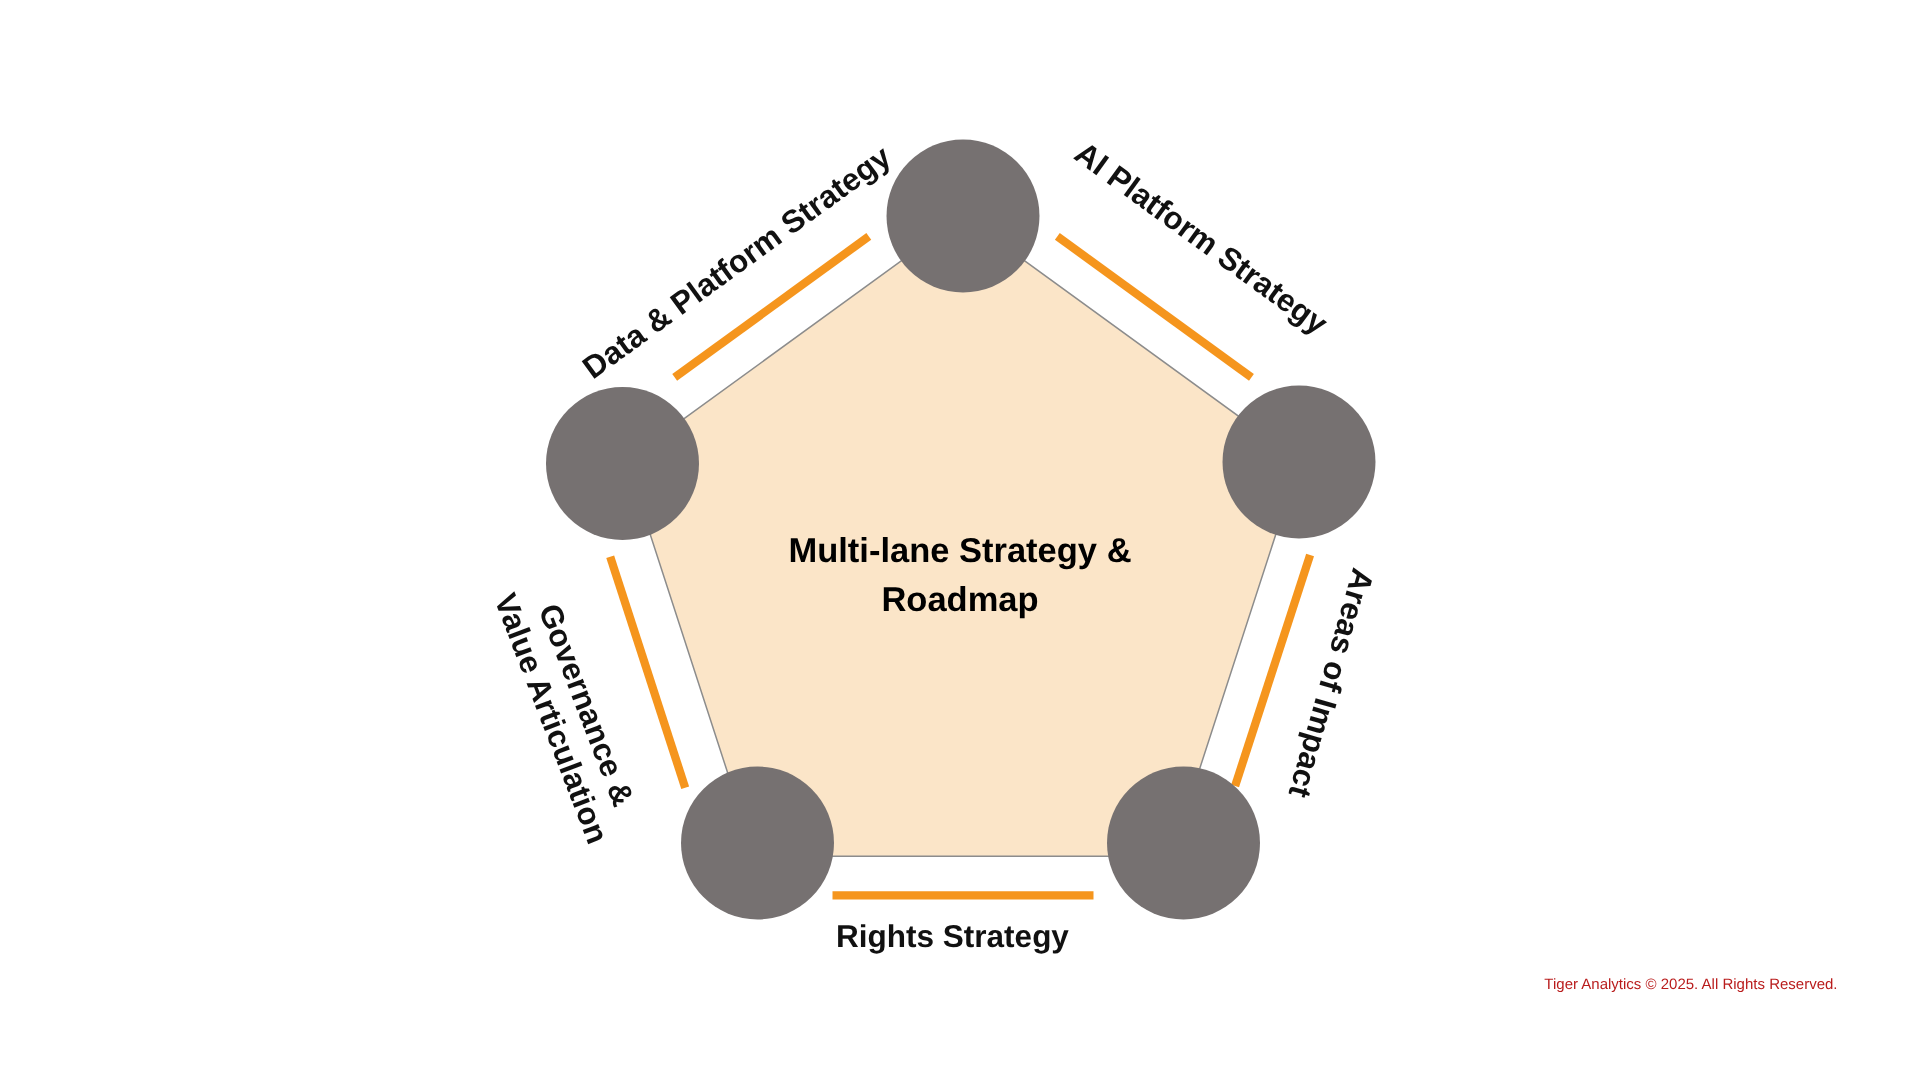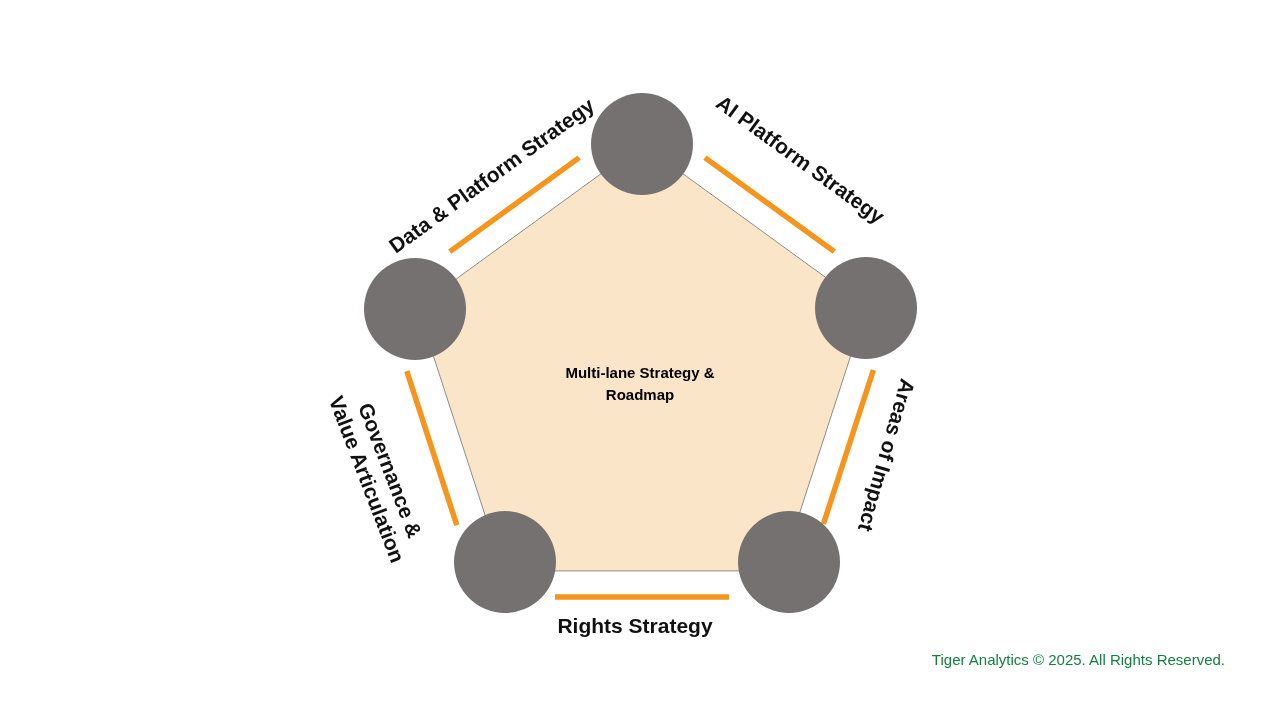--- a/index.html
+++ b/index.html
@@ -3,22 +3,22 @@
 <meta charset="utf-8">
 <style>
   html,body{margin:0;padding:0;width:1280px;height:720px;background:#ffffff;overflow:hidden;
     font-family:"Liberation Sans",sans-serif;}
   .stage{position:relative;width:1280px;height:720px;}
   svg{position:absolute;left:0;top:0;}
   svg polygon{stroke:#8c8c8c;stroke-width:1;}
   .label{position:absolute;font-weight:bold;color:#111;font-size:21px;line-height:1.18;
     white-space:pre-line;text-align:center;transform:translate(-50%,-50%) rotate(var(--r,0deg));}
   .center-title{position:absolute;left:640px;top:384px;transform:translate(-50%,-50%);
-    font-weight:bold;color:#000;font-size:15px;line-height:1.45;white-space:pre-line;text-align:center;}
-  .footer{position:absolute;right:55px;top:651px;font-size:15px;color:#15803d;}
+    font-weight:bold;color:#000;font-size:23px;line-height:1.45;white-space:pre-line;text-align:center;}
+  .footer{position:absolute;right:55px;top:651px;font-size:10px;color:#b91c1c;}
 </style>
 </head>
 <body>
 
 <div class="stage">
   <svg width="1280" height="720" viewBox="0 0 1280 720">
     <polygon points="642,144 866.5,307.1 780.8,570.9 503.2,570.9 417.5,307.1" fill="#FBE5C8"></polygon>
 
     <line x1="449.8" y1="251.6" x2="579.2" y2="157.6" stroke-width="5.5" stroke="#F5951D"></line>
     <line x1="704.9" y1="157.6" x2="834.3" y2="251.6" stroke-width="5.5" stroke="#F5951D"></line>

